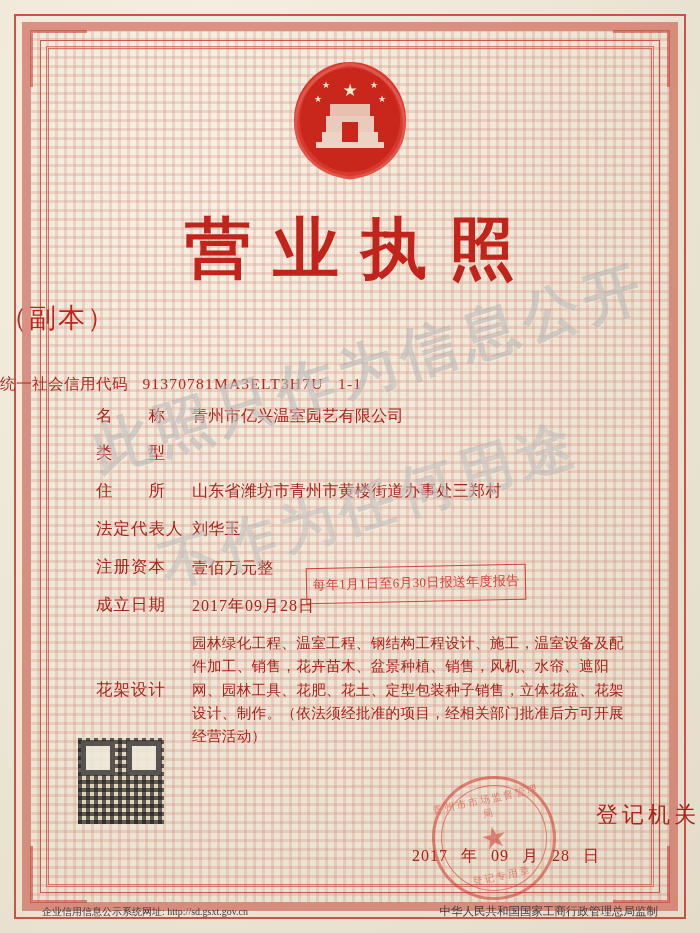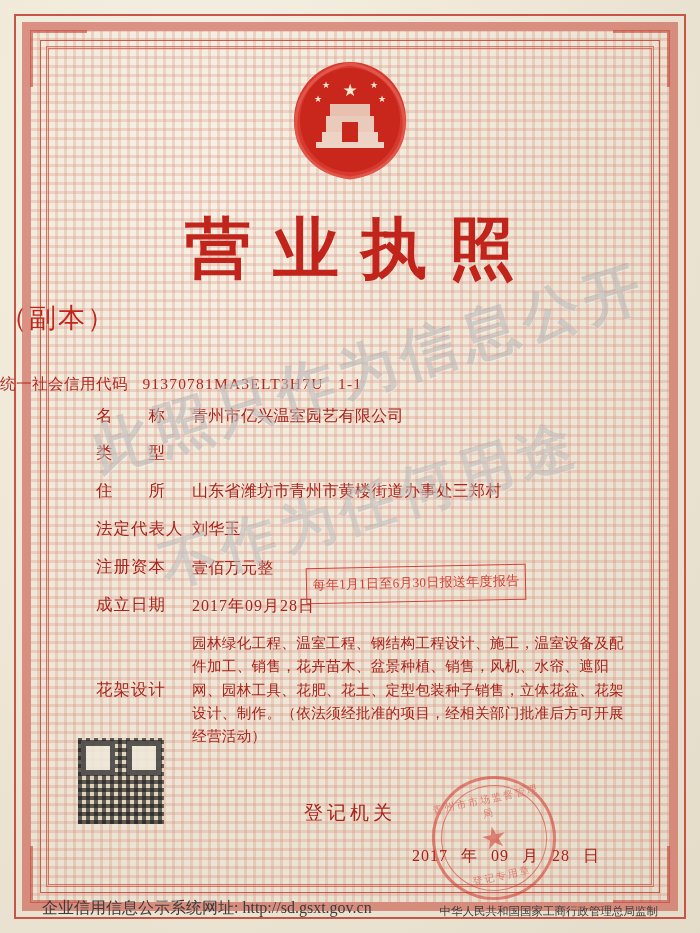--- a/index.html
+++ b/index.html
@@ -179,22 +179,22 @@
     background: #efe9da;
   }
   .qr::before { left: 3px; top: 3px; }
   .qr::after { right: 3px; top: 3px; }
 
   
   .reg-auth {
     position: absolute;
     left: 0; right: 0;
     top: 800px;
-    text-align: center;
-    font-size: 19px;
+    text-align: right;
+    font-size: 22px;
     letter-spacing: 4px;
     color: #a8231b;
   }
   .issue-date {
     position: absolute;
     right: 96px;
     top: 846px;
     font-size: 16px;
     color: #a8231b;
     letter-spacing: 1px;
@@ -260,21 +260,21 @@
     top: 468px;
     font-size: 56px;
     color: rgba(150,150,150,.34);
   }
 
   
   .footer-left {
     position: absolute;
     left: 42px;
     bottom: 14px;
-    font-size: 16px;
+    font-size: 10px;
     color: #3b3b3b;
     text-align: center;
   }
   .footer-right {
     position: absolute;
     right: 42px;
     bottom: 14px;
     font-size: 11.5px;
     color: #3b3b3b;
   }

